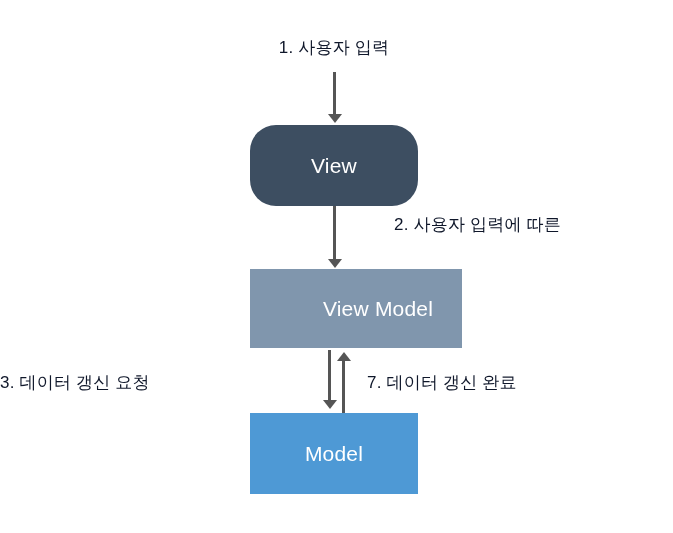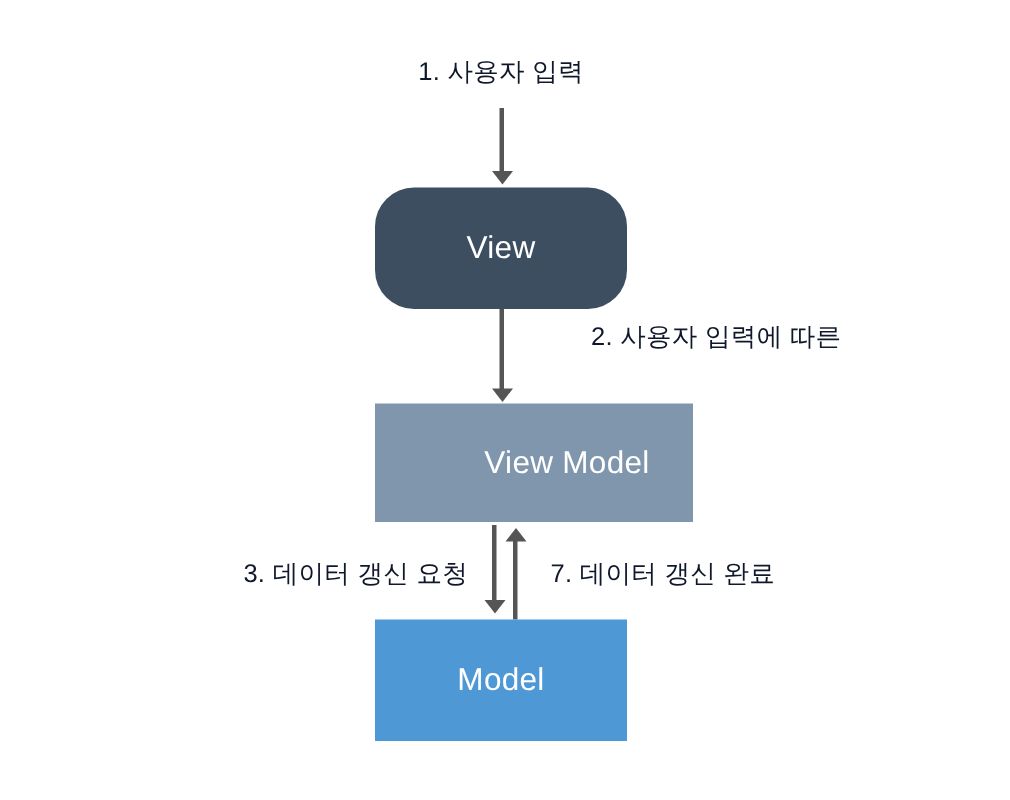--- a/index.html
+++ b/index.html
@@ -13,21 +13,21 @@
   }
   .flow-label {
     position: absolute;
     font-size: 17px;
     color: #0f172a;
     white-space: nowrap;
     letter-spacing: 0.2px;
   }
   #label-step1 { left: 250px; width: 168px; top: 36px; text-align: center; }
   #label-step2 { left: 346px; top: 213px; line-height: 23px; margin-left: 48px; }
-  #label-step3 { left: 0; width: 312px; top: 371px; text-align: right; }
+  #label-step3 { left: 0; width: 312px; top: 371px; text-align: left; }
   #label-step4 { left: 367px; top: 371px; }
 
   .node-box {
     position: absolute;
     left: 250px;
     width: 168px;
     display: flex;
     align-items: center;
     justify-content: center;
     color: #ffffff;

